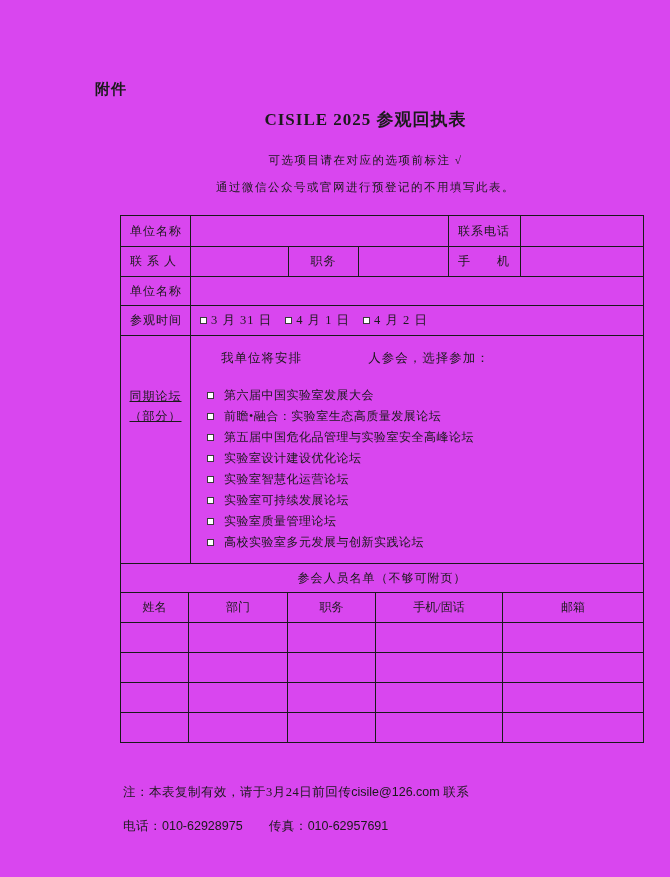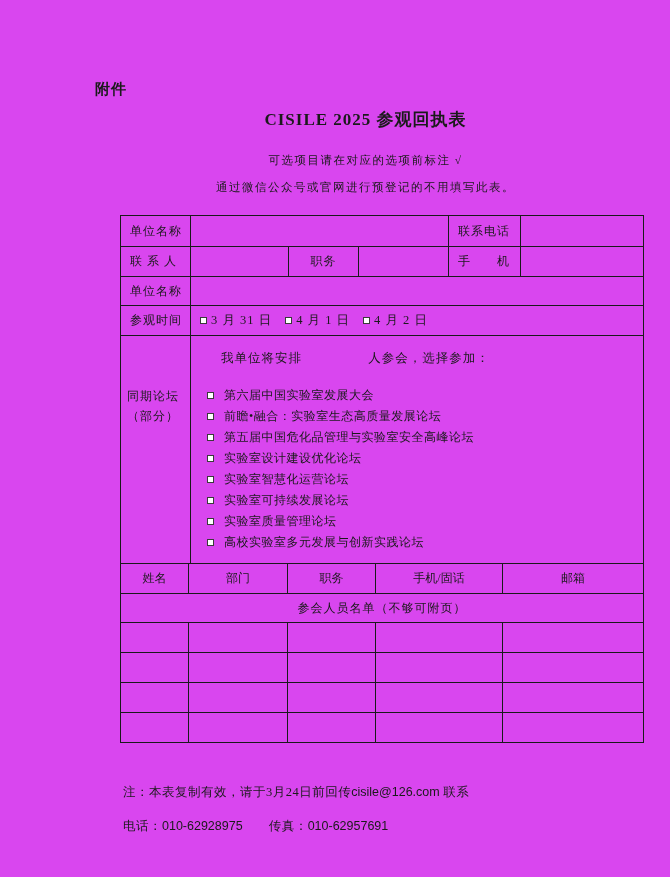--- a/index.html
+++ b/index.html
@@ -21,21 +21,21 @@
        vertical-align:middle; overflow:hidden; white-space:nowrap; }
   .lbl { padding-left:9px; letter-spacing:1px; }
   .lbl-c { text-align:center; letter-spacing:1px; }
 
   
   .opts { display:flex; align-items:center; gap:13px; padding-left:3px; }
   .opt { display:inline-flex; align-items:center; gap:4px; font-size:12.5px; letter-spacing:1px; }
   .cb { width:7px; height:7px; border:1px solid #3a3a3a; display:inline-block; flex:none; background:#fff; }
 
   
-  .forum-label { vertical-align:top; padding-top:50px; text-align:left; line-height:20px; letter-spacing:1px; }
+  .forum-label { vertical-align:top; padding-top:50px; text-align:center; line-height:20px; letter-spacing:1px;text-decoration:underline; }
   .forum-cell { vertical-align:top; padding:12px 4px 0 4px; white-space:normal; }
   .forum-intro { margin:2px 0 18px 26px; font-size:12.5px; letter-spacing:1px; }
   .blank-fill { display:inline-block; width:58px; }
   .forum-list { list-style:none; margin-left:12px; }
   .forum-list li { display:flex; align-items:center; height:21px; gap:10px; letter-spacing:0.5px; }
 
   .section-title { text-align:center; letter-spacing:1px; }
   .tableB { margin-top:-1px; }
   .tableB td { text-align:center; }
 
@@ -156,30 +156,30 @@
 
     <table class="tableB">
       <colgroup>
         <col style="width:68px">
           <col style="width:99px">
           <col style="width:88px">
         <col style="width:127px">
           <col style="width:141px">
       </colgroup>
       <tbody>
-          <tr style="height:30px">
+          <tr style="height:29px">
+        <td colspan="5" class="section-title">参会人员名单（不够可附页）</td>
+      </tr>
+      <tr style="height:30px">
             <td>姓名</td>
             <td>部门</td>
             <td>职务</td>
             <td>手机/固话</td>
             <td>邮箱</td>
           </tr>
-      <tr style="height:29px">
-        <td colspan="5" class="section-title">参会人员名单（不够可附页）</td>
-      </tr>
       </tbody>
         <tbody>
           <tr style="height: 30px;">
             <td></td>
             <td></td>
             <td></td>
             <td></td>
             <td></td>
           </tr>
           <tr style="height: 30px;">

